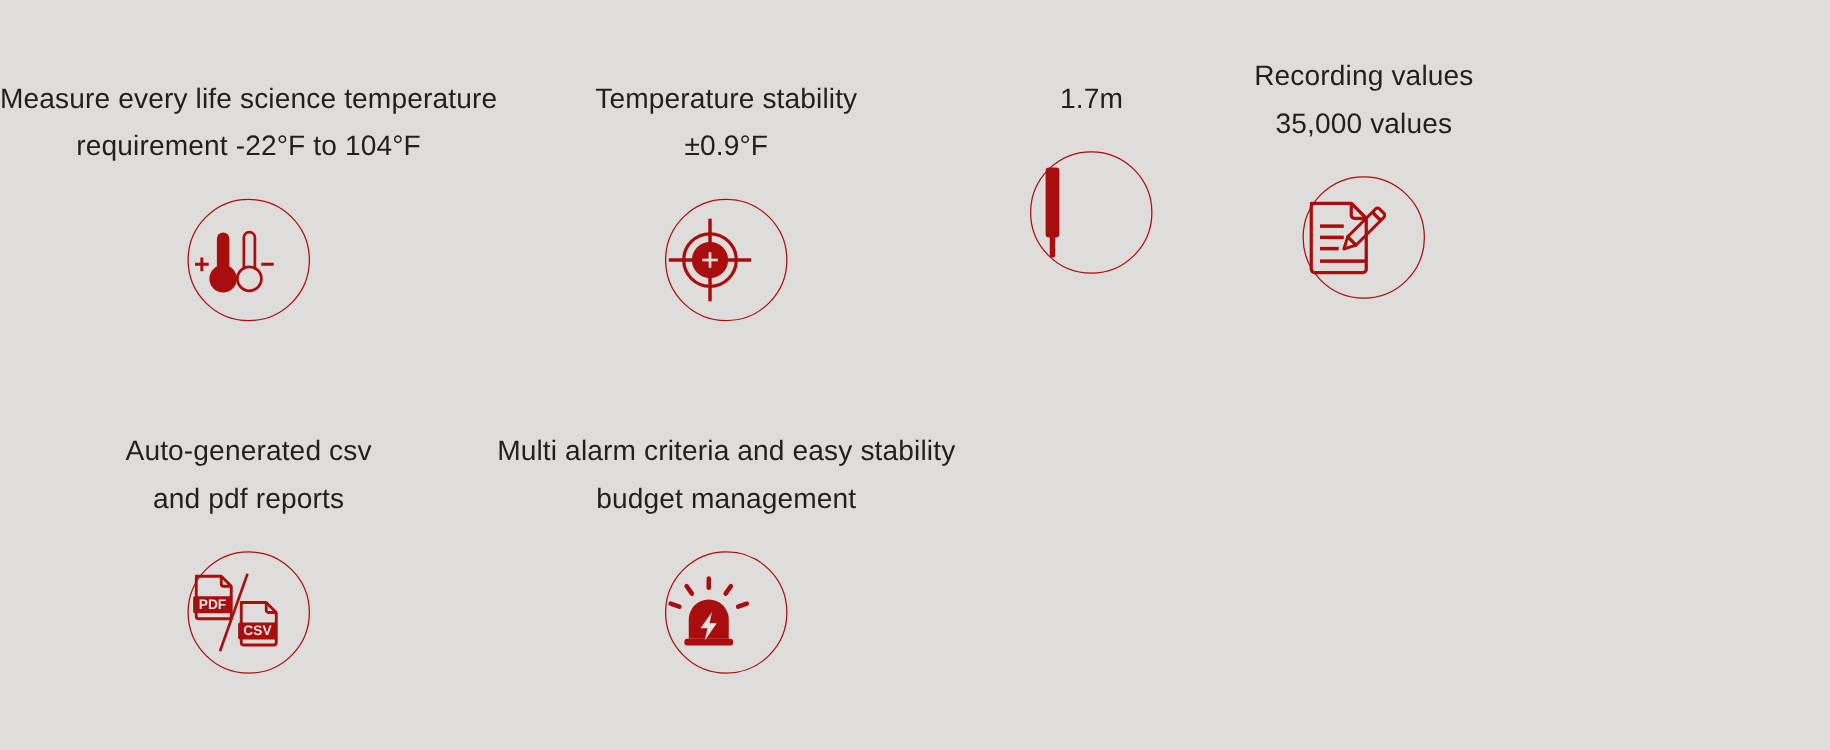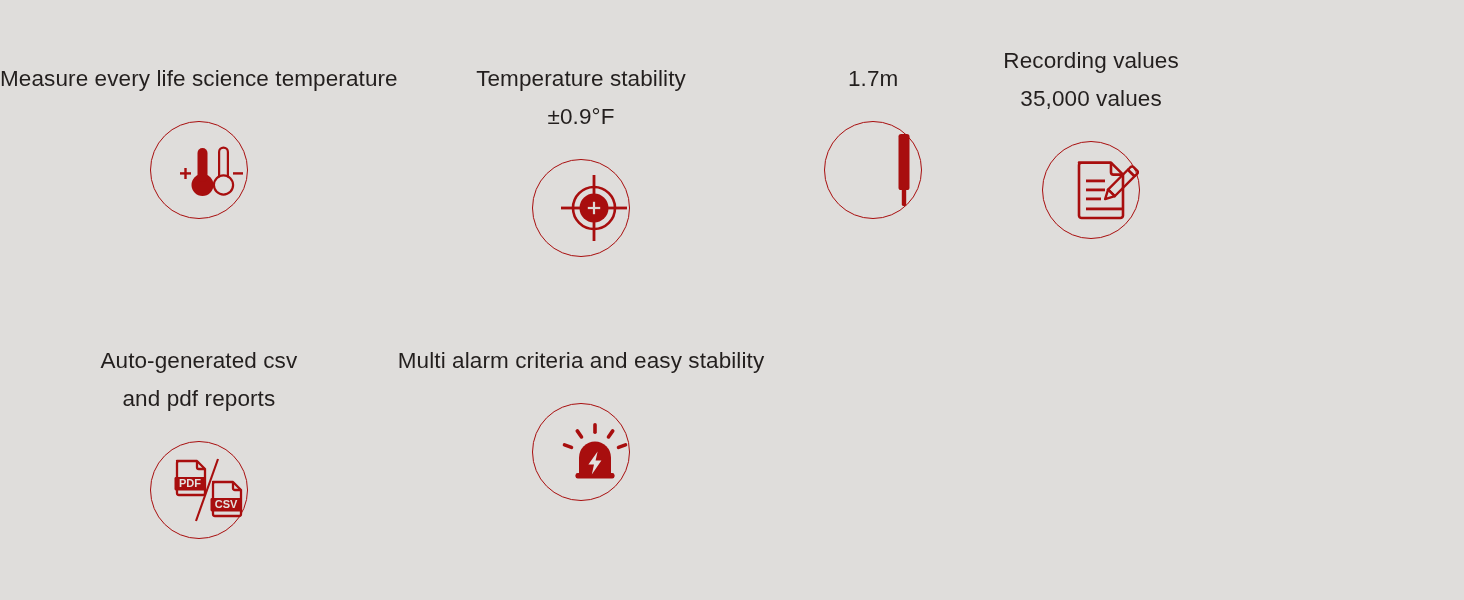--- a/index.html
+++ b/index.html
@@ -40,34 +40,35 @@
     white-space: nowrap;
   }
   .icon-badge {
     margin-top: 23px;
     width: 98px;
     height: 98px;
     border: 1.6px solid #a80e0e;
     border-radius: 50%;
     display: flex;
     align-items: center;
-    justify-content: flex-end;
+    justify-content: flex-start;
     box-sizing: border-box;
   }
   .icon-badge svg {
     display: block;
   }
 </style>
 </head>
 <body style="background: rgb(223, 221, 219);">
 
 <div class="feature-grid">
 
   <div class="feature-card">
     <div class="feature-text">Measure every life science temperature</div>
+    <div class="feature-text">requirement -22°F to 104°F</div>
     <div class="icon-badge">
       <span>
         <svg width="72" height="72" viewBox="0 0 72 72" aria-hidden="true">
 
           <circle cx="27.5" cy="51" r="11" fill="#a80e0e"></circle>
           <rect x="22.5" y="14" width="10" height="34" rx="5" fill="#a80e0e"></rect>
 
           <circle cx="48.5" cy="51" r="9.6" fill="none" stroke="#a80e0e" stroke-width="2.2"></circle>
           <path d="M44.1 43.6 V18 a4.4 4.4 0 0 1 8.8 0 V43.6" fill="none" stroke="#a80e0e" stroke-width="2.2"></path>
 
@@ -160,20 +161,21 @@
           </g>
 
           <line x1="47" y1="4" x2="25" y2="66" stroke="#a80e0e" stroke-width="2.1"></line>
         </svg>
       </span>
     </div>
   </div>
 
   <div class="feature-card" style="padding-top:42px">
     <div class="feature-text">Multi alarm criteria and easy stability</div>
+    <div class="feature-text">budget management</div>
     <div class="icon-badge">
       <span>
         <svg width="68" height="60" viewBox="0 0 68 60" aria-hidden="true">
 
           <rect x="32.2" y="1" width="3.6" height="11" rx="1.8" fill="#a80e0e"></rect>
           <rect x="16.6" y="6.4" width="3.6" height="11" rx="1.8" fill="#a80e0e" transform="rotate(-35 18.4 11.9)"></rect>
           <rect x="47.8" y="6.4" width="3.6" height="11" rx="1.8" fill="#a80e0e" transform="rotate(35 49.6 11.9)"></rect>
           <rect x="5.2" y="18.6" width="3.6" height="11" rx="1.8" fill="#a80e0e" transform="rotate(-70 7 24.1)"></rect>
           <rect x="59.2" y="18.6" width="3.6" height="11" rx="1.8" fill="#a80e0e" transform="rotate(70 61 24.1)"></rect>
 

